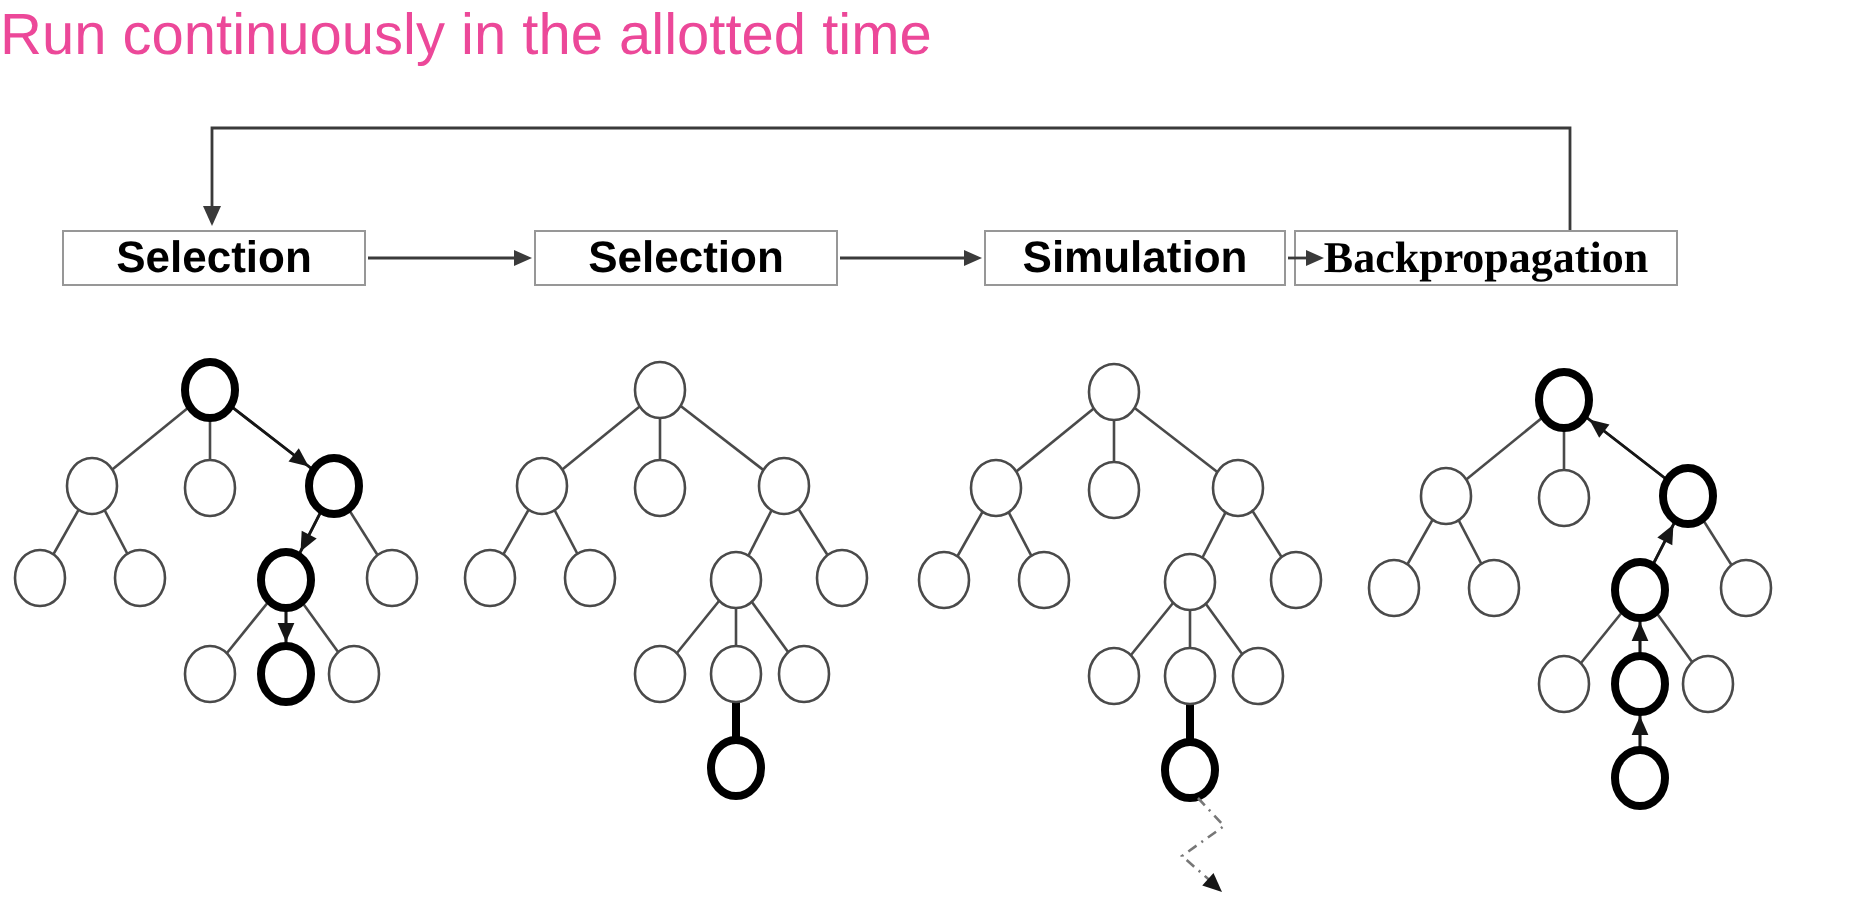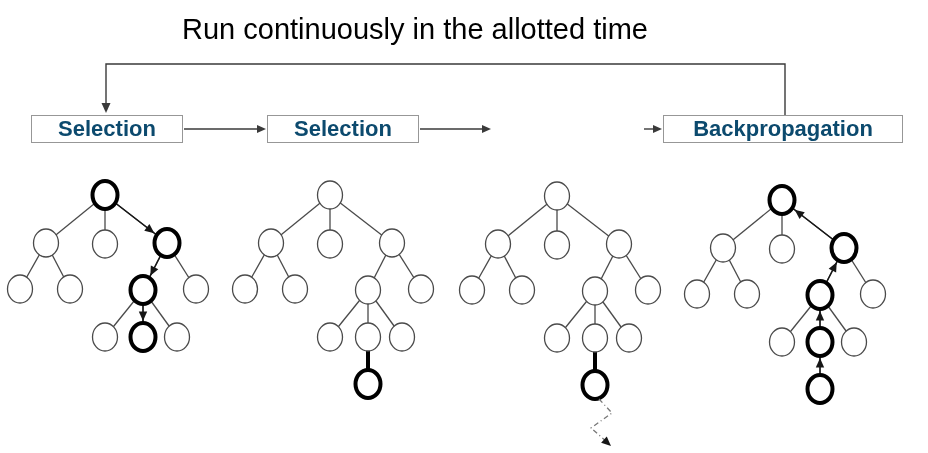--- a/index.html
+++ b/index.html
@@ -5,53 +5,54 @@
   html,body{margin:0;padding:0;background:#fff;}
   #stage{
     position:relative;
     width:928px;height:453px;
     background:#ffffff;
     font-family:"Liberation Sans", sans-serif;
     overflow:hidden;
   }
   #title{
     position:absolute;
-    left:0; top:13px; width:830px;
-    text-align:center;
+    left:0; top:2px; width:830px;
+    text-align:left;
     font-size:29px;
-    color:#000000;
+    color:#ec4899;
     letter-spacing:0px;
   }
   .phase-box{
     position:absolute;
     top:115px; height:28px;
     box-sizing:border-box;
     border:1px solid #979797;
     background:#ffffff;
     display:flex;align-items:center;justify-content:center;
     font-weight:bold;
     font-size:22px;
-    color:#0c4a6e;
+    color:#000000;
     white-space:nowrap;
   }
   #box-selection{left:31px;width:152px;}
   #box-expansion{left:267px;width:152px;}
   #box-simulation{left:492px;width:151px;}
-  #box-backpropagation{left:663px;width:240px;}
+  #box-backpropagation{left:647px;width:192px;font-family:Liberation Serif, serif;}
   #canvas{position:absolute;left:0;top:0;}
 </style>
 </head>
 <body>
 
 <div id="stage">
 
   <div id="title">Run continuously in the allotted time</div>
 
   <div id="box-selection" class="phase-box">Selection</div>
   <div id="box-expansion" class="phase-box">Selection</div>
+  <div id="box-simulation" class="phase-box">Simulation</div>
   <div id="box-backpropagation" class="phase-box">Backpropagation</div>
 
   <svg id="canvas" width="928" height="453" viewBox="0 0 928 453">
       <g>
         <polyline points="785,115 785,64 106,64 106,104" fill="none" stroke="#3a3a3a" stroke-width="1.4"></polyline>
         <polygon points="106,113 101.5,103 110.5,103" fill="#3a3a3a"></polygon>
         <line x1="184" y1="129" x2="257" y2="129" stroke="#3a3a3a" stroke-width="1.4"></line>
         <polygon points="266,129 257,125 257,133" fill="#3a3a3a"></polygon>
         <line x1="420" y1="129" x2="482" y2="129" stroke="#3a3a3a" stroke-width="1.4"></line>
         <polygon points="491,129 482,125 482,133" fill="#3a3a3a"></polygon>

